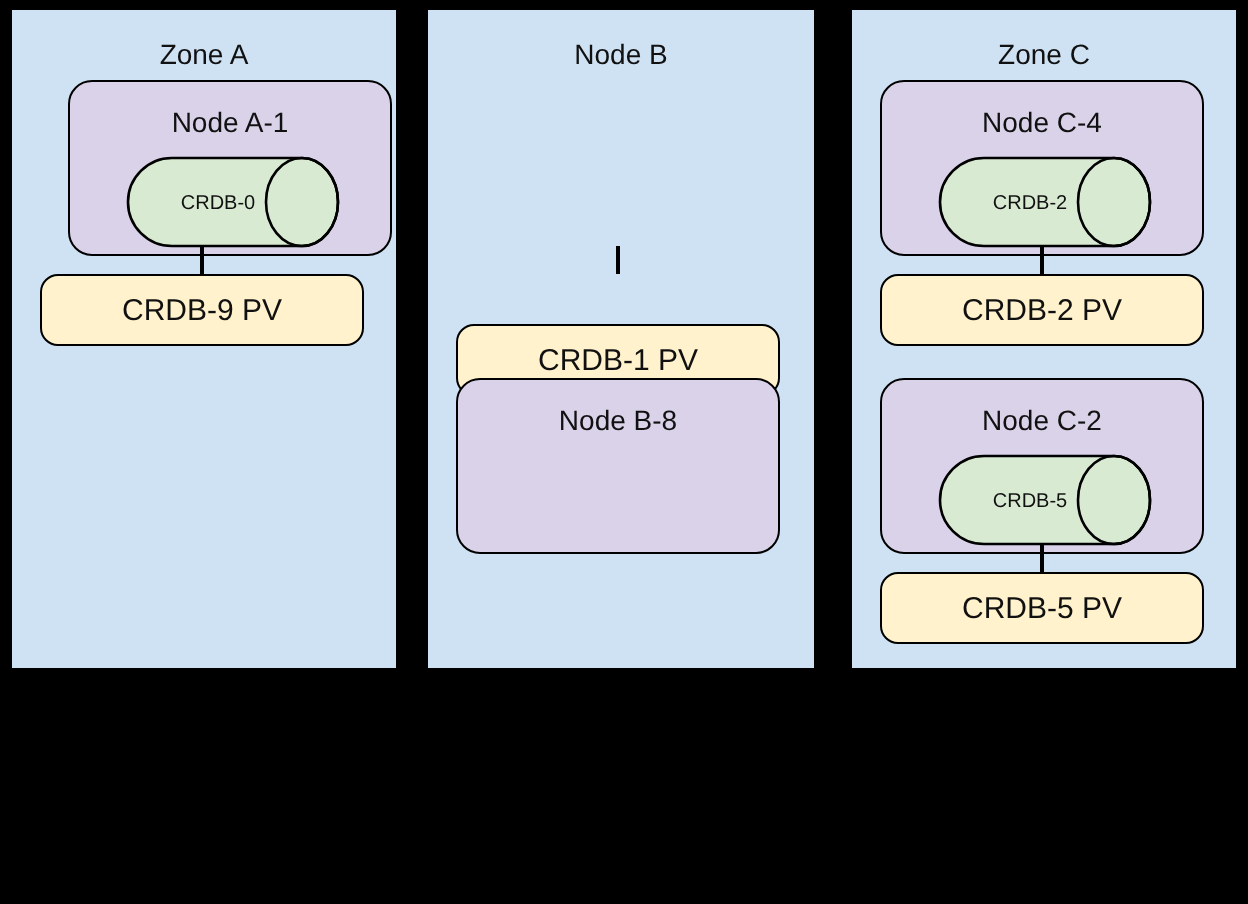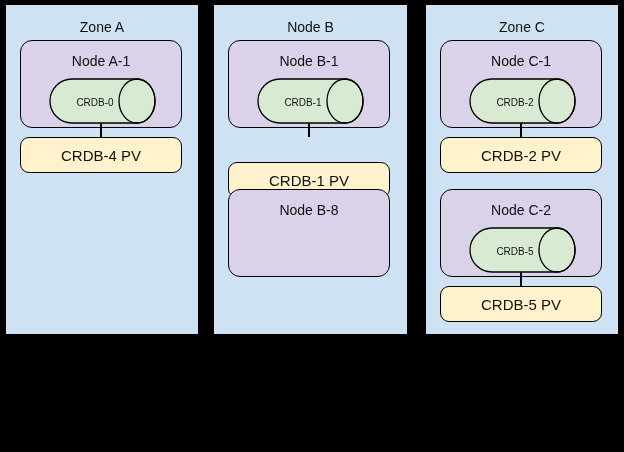--- a/index.html
+++ b/index.html
@@ -43,57 +43,49 @@
     font-family:"Liberation Sans", sans-serif; font-size:10px; fill:var(--text);
   }
 </style>
 </head>
 <body>
 
 <div class="canvas">
 
   <div class="zone" style="left:4px;width:196px;">
     <div class="zone-label">Zone A</div>
-    <div class="node" style="top:35px;">
+    <div class="node" style="top:35px;margin-left:14px;">
       <div class="node-label">Node A-1</div>
       <svg class="cyl" viewBox="0 0 108 48">
         <path d="M 89 2 L 24 2 A 22 22 0 0 0 24 46 L 89 46 A 18 22 0 0 0 89 2 Z" style="fill:var(--db-fill);stroke:var(--line);stroke-width:1.3"></path>
         <ellipse cx="89" cy="24" rx="18" ry="22" style="fill:none;stroke:var(--line);stroke-width:1.3"></ellipse>
         <text x="47" y="25" text-anchor="middle" dominant-baseline="central">CRDB-0</text>
       </svg>
     </div>
     <div class="connector" style="top:118px;"></div>
     <div class="pv" style="top:132px;">
-      <span>CRDB-4 PV</span>
+      <span>CRDB-9 PV</span>
     </div>
   </div>
 
   <div class="zone" style="left:212px;width:197px;">
     <div class="zone-label">Node B</div>
-    <div class="node" style="top:35px;">
-      <div class="node-label">Node B-1</div>
-      <svg class="cyl" viewBox="0 0 108 48">
-        <path d="M 89 2 L 24 2 A 22 22 0 0 0 24 46 L 89 46 A 18 22 0 0 0 89 2 Z" style="fill:var(--db-fill);stroke:var(--line);stroke-width:1.3"></path>
-        <ellipse cx="89" cy="24" rx="18" ry="22" style="fill:none;stroke:var(--line);stroke-width:1.3"></ellipse>
-        <text x="47" y="25" text-anchor="middle" dominant-baseline="central">CRDB-1</text>
-      </svg>
-    </div>
     <div class="connector" style="top:118px;"></div>
     <div class="pv" style="top:132px;margin-top:25px;">
       <span>CRDB-1 PV</span>
     </div>
     <div class="node" style="top:184px;">
       <div class="node-label">Node B-8</div>
     </div>
   </div>
 
   <div class="zone" style="left:424px;width:196px;">
     <div class="zone-label">Zone C</div>
     <div class="node" style="top:35px;">
-      <div class="node-label">Node C-1</div>
+      <div class="node-label">Node C-4</div>
       <svg class="cyl" viewBox="0 0 108 48">
         <path d="M 89 2 L 24 2 A 22 22 0 0 0 24 46 L 89 46 A 18 22 0 0 0 89 2 Z" style="fill:var(--db-fill);stroke:var(--line);stroke-width:1.3"></path>
         <ellipse cx="89" cy="24" rx="18" ry="22" style="fill:none;stroke:var(--line);stroke-width:1.3"></ellipse>
         <text x="47" y="25" text-anchor="middle" dominant-baseline="central">CRDB-2</text>
       </svg>
     </div>
     <div class="connector" style="top:118px;"></div>
     <div class="pv" style="top:132px;">
       <span>CRDB-2 PV</span>
     </div>

